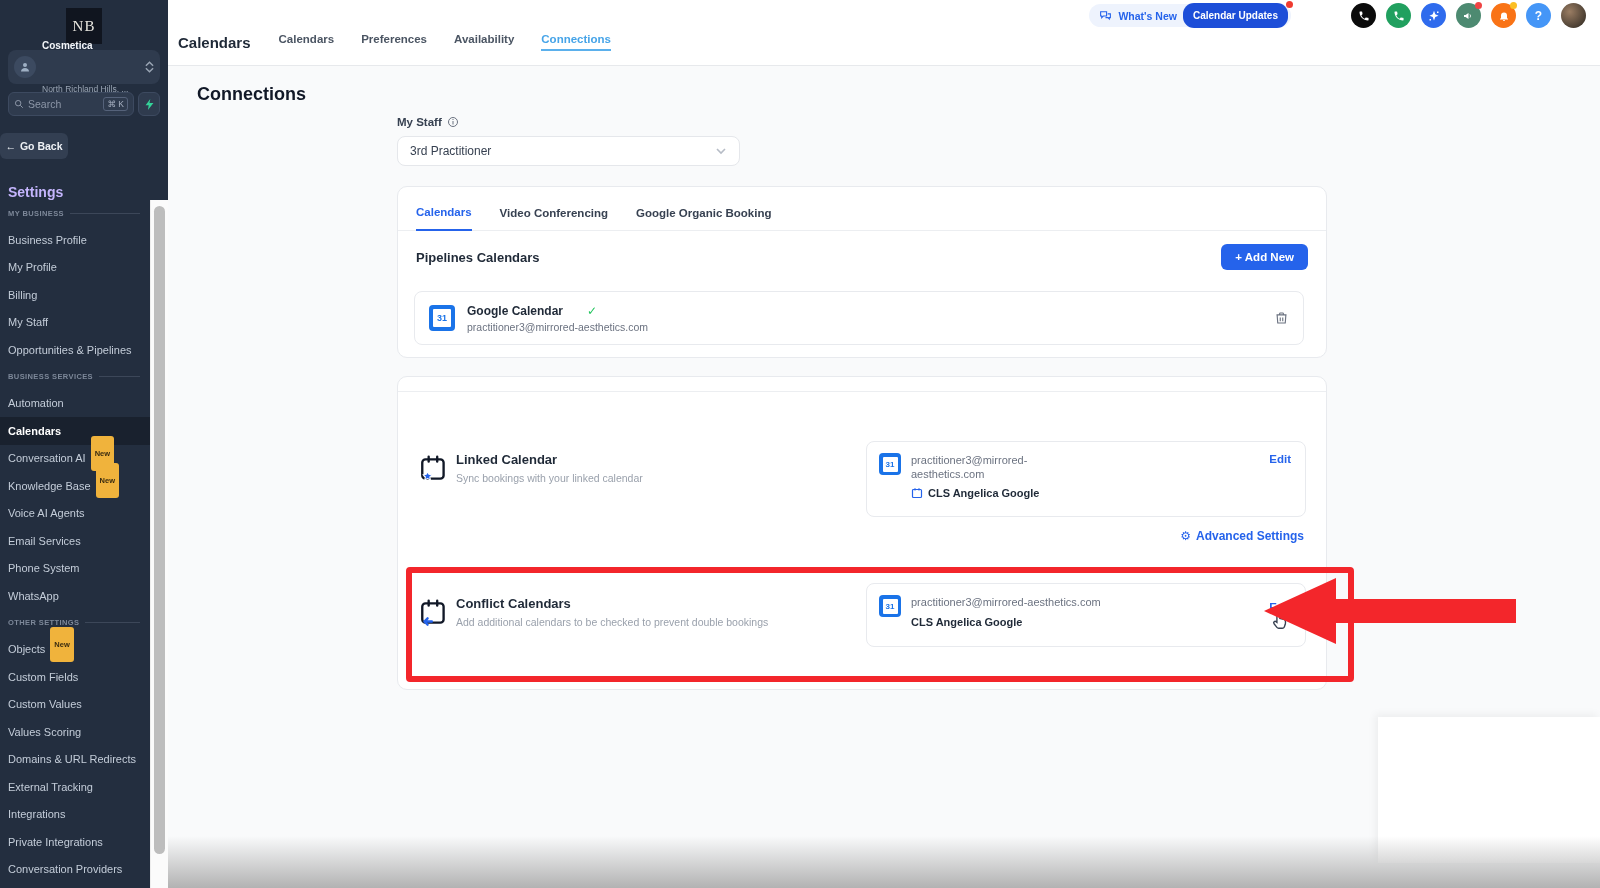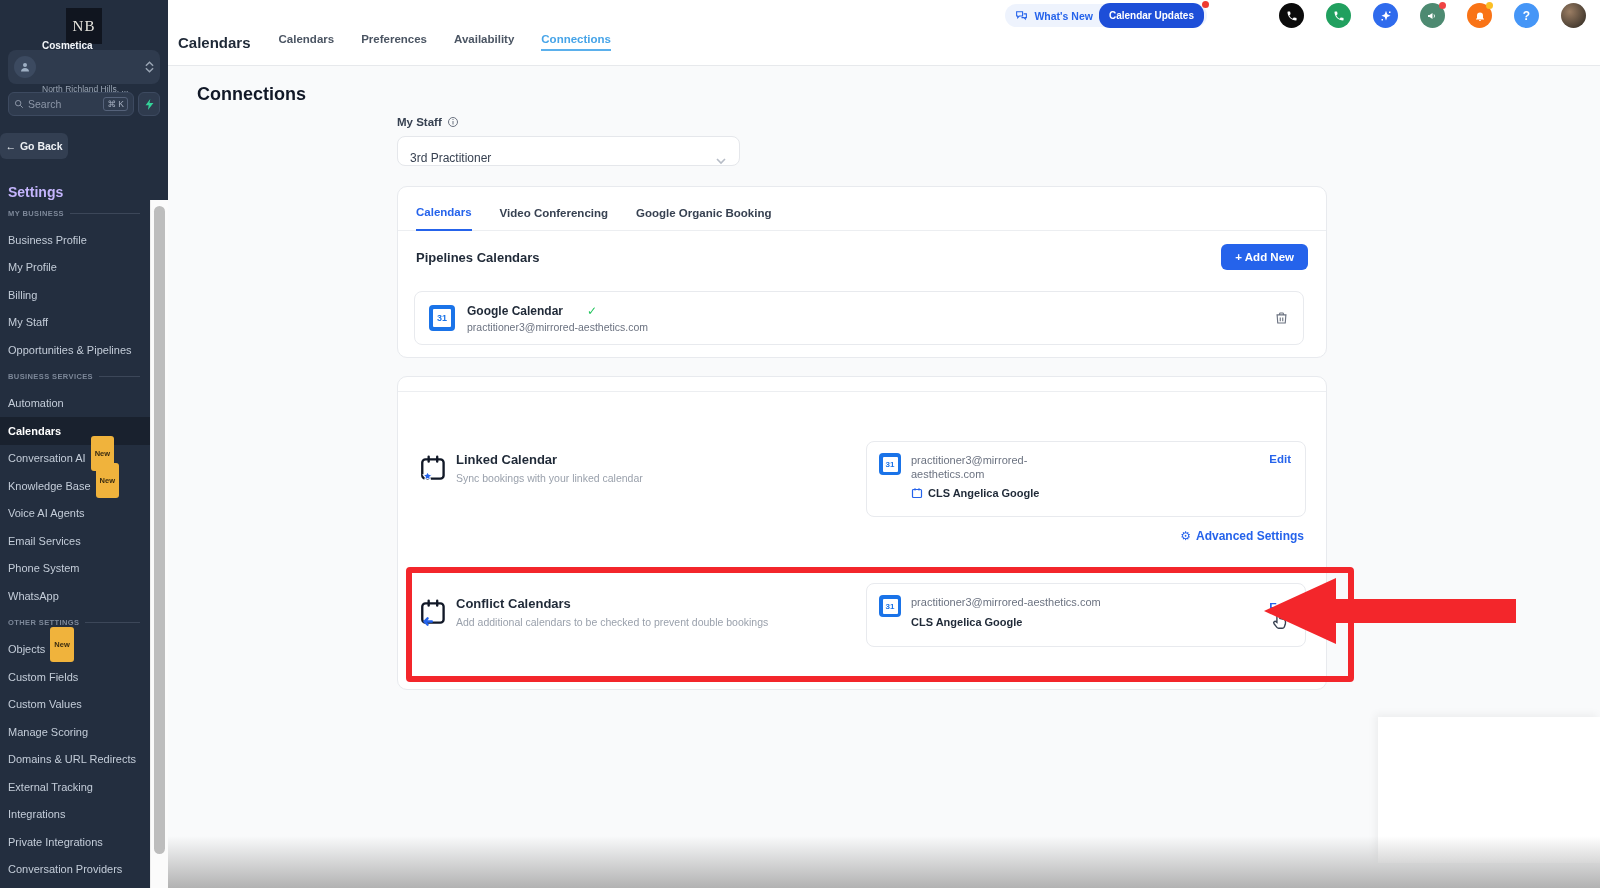--- a/index.html
+++ b/index.html
@@ -33,34 +33,34 @@
   .sb-scroll-track { position:absolute; left:150px; top:200px; width:18px; height:688px; background:#fbfbfb; border-left:1px solid #ededed; }
   .sb-scroll-thumb { position:absolute; left:3px; top:6px; width:11px; height:648px; background:#bdbdbd; border-radius:6px; }
 
   
   #topbar { position:absolute; left:168px; top:0; width:1432px; height:66px; background:#ffffff; border-bottom:1px solid #e7e9ec; }
   .title-row { position:absolute; left:10px; top:33px; display:flex; align-items:center; }
   .tb-title { font-size:15px; font-weight:bold; color:#1f2937; }
   .nav-tabs { display:flex; margin-left:28px; gap:27px; }
   .nav-tab { font-size:11.5px; font-weight:bold; color:#4b5563; padding-bottom:4px; }
   .nav-tab.active { color:#46a4e8; border-bottom:2px solid #5bb0ec; }
-  .tb-right { position:absolute; right:14px; top:3px; display:flex; align-items:center; gap:22px; }
+  .tb-right { position:absolute; right:14px; top:3px; display:flex; align-items:center; gap:10px; }
   .whatsnew-pill { position:relative; display:flex; align-items:center; gap:6px; background:#eef3fd; border-radius:13px; height:23px; padding:0 3px 0 10px; margin-right:50px; }
   .whatsnew-label { font-size:10.5px; font-weight:bold; color:#2563eb; }
   .updates-pill { background:#1d4ed8; color:#fff; font-size:10px; font-weight:bold; border-radius:11px; padding:7px 10px; }
   .red-dot { position:absolute; right:-2px; top:-3px; width:7px; height:7px; border-radius:50%; background:#ef3b30; }
   .circle { position:relative; width:25px; height:25px; border-radius:50%; display:flex; align-items:center; justify-content:center; color:#fff; }
   .c-dot { position:absolute; width:7px; height:7px; border-radius:50%; top:-1px; right:-1px; }
   .avatar-img { width:25px; height:25px; border-radius:50%; background:radial-gradient(circle at 35% 35%, #9a7d63, #4b3f33 70%, #27211b); }
 
   
   #content { position:absolute; left:168px; top:66px; width:1432px; height:822px; background:#f9fafb; }
   .page-title { position:absolute; left:29px; top:18px; font-size:18px; font-weight:bold; color:#111827; }
   .staff-label { position:absolute; left:229px; top:50px; display:flex; align-items:center; gap:5px; font-size:11.5px; font-weight:bold; color:#374151; }
-  .staff-select { position:absolute; left:229px; top:70px; width:343px; height:30px; background:#fff; border:1px solid #e5e7eb; border-radius:8px; display:flex; align-items:flex-end; justify-content:space-between; padding:0 12px; }
+  .staff-select { position:absolute; left:229px; top:70px; width:343px; height:30px; background:#fff; border:1px solid #e5e7eb; border-radius:8px; display:flex; align-items:center; justify-content:space-between; padding:0 12px; }
   .staff-select span { font-size:12px; color:#374151; }
 
   .card { position:absolute; background:#fff; border:1px solid #e8eaee; border-radius:10px; }
   #card1 { left:229px; top:120px; width:930px; height:172px; }
   .itabs { display:flex; gap:28px; padding:0 18px; height:44px; align-items:flex-end; border-bottom:1px solid #eceef1; }
   .itab { font-size:11.5px; font-weight:bold; color:#374151; padding-bottom:11px; }
   .itab.active { color:#2563eb; border-bottom:2px solid #2563eb; margin-bottom:-1px; }
   .cc-row { display:flex; align-items:center; justify-content:space-between; padding:0 18px; margin-top:13px; }
   .cc-heading { font-size:13px; font-weight:bold; color:#1f2937; }
   .addnew-btn { background:#2563eb; color:#fff; font-size:11.5px; font-weight:bold; border-radius:6px; padding:7px 14px; }
@@ -212,21 +212,21 @@
           <span>Objects</span>
           <span class="badge-new">New</span>
         </div>
       <div class="sb-item">
           <span>Custom Fields</span>
         </div>
       <div class="sb-item">
           <span>Custom Values</span>
         </div>
       <div class="sb-item">
-          <span>Manage Scoring</span>
+          <span>Values Scoring</span>
         </div>
       <div class="sb-item">
           <span>Domains &amp; URL Redirects</span>
         </div>
       <div class="sb-item">
           <span>External Tracking</span>
         </div>
       <div class="sb-item">
           <span>Integrations</span>
         </div>

